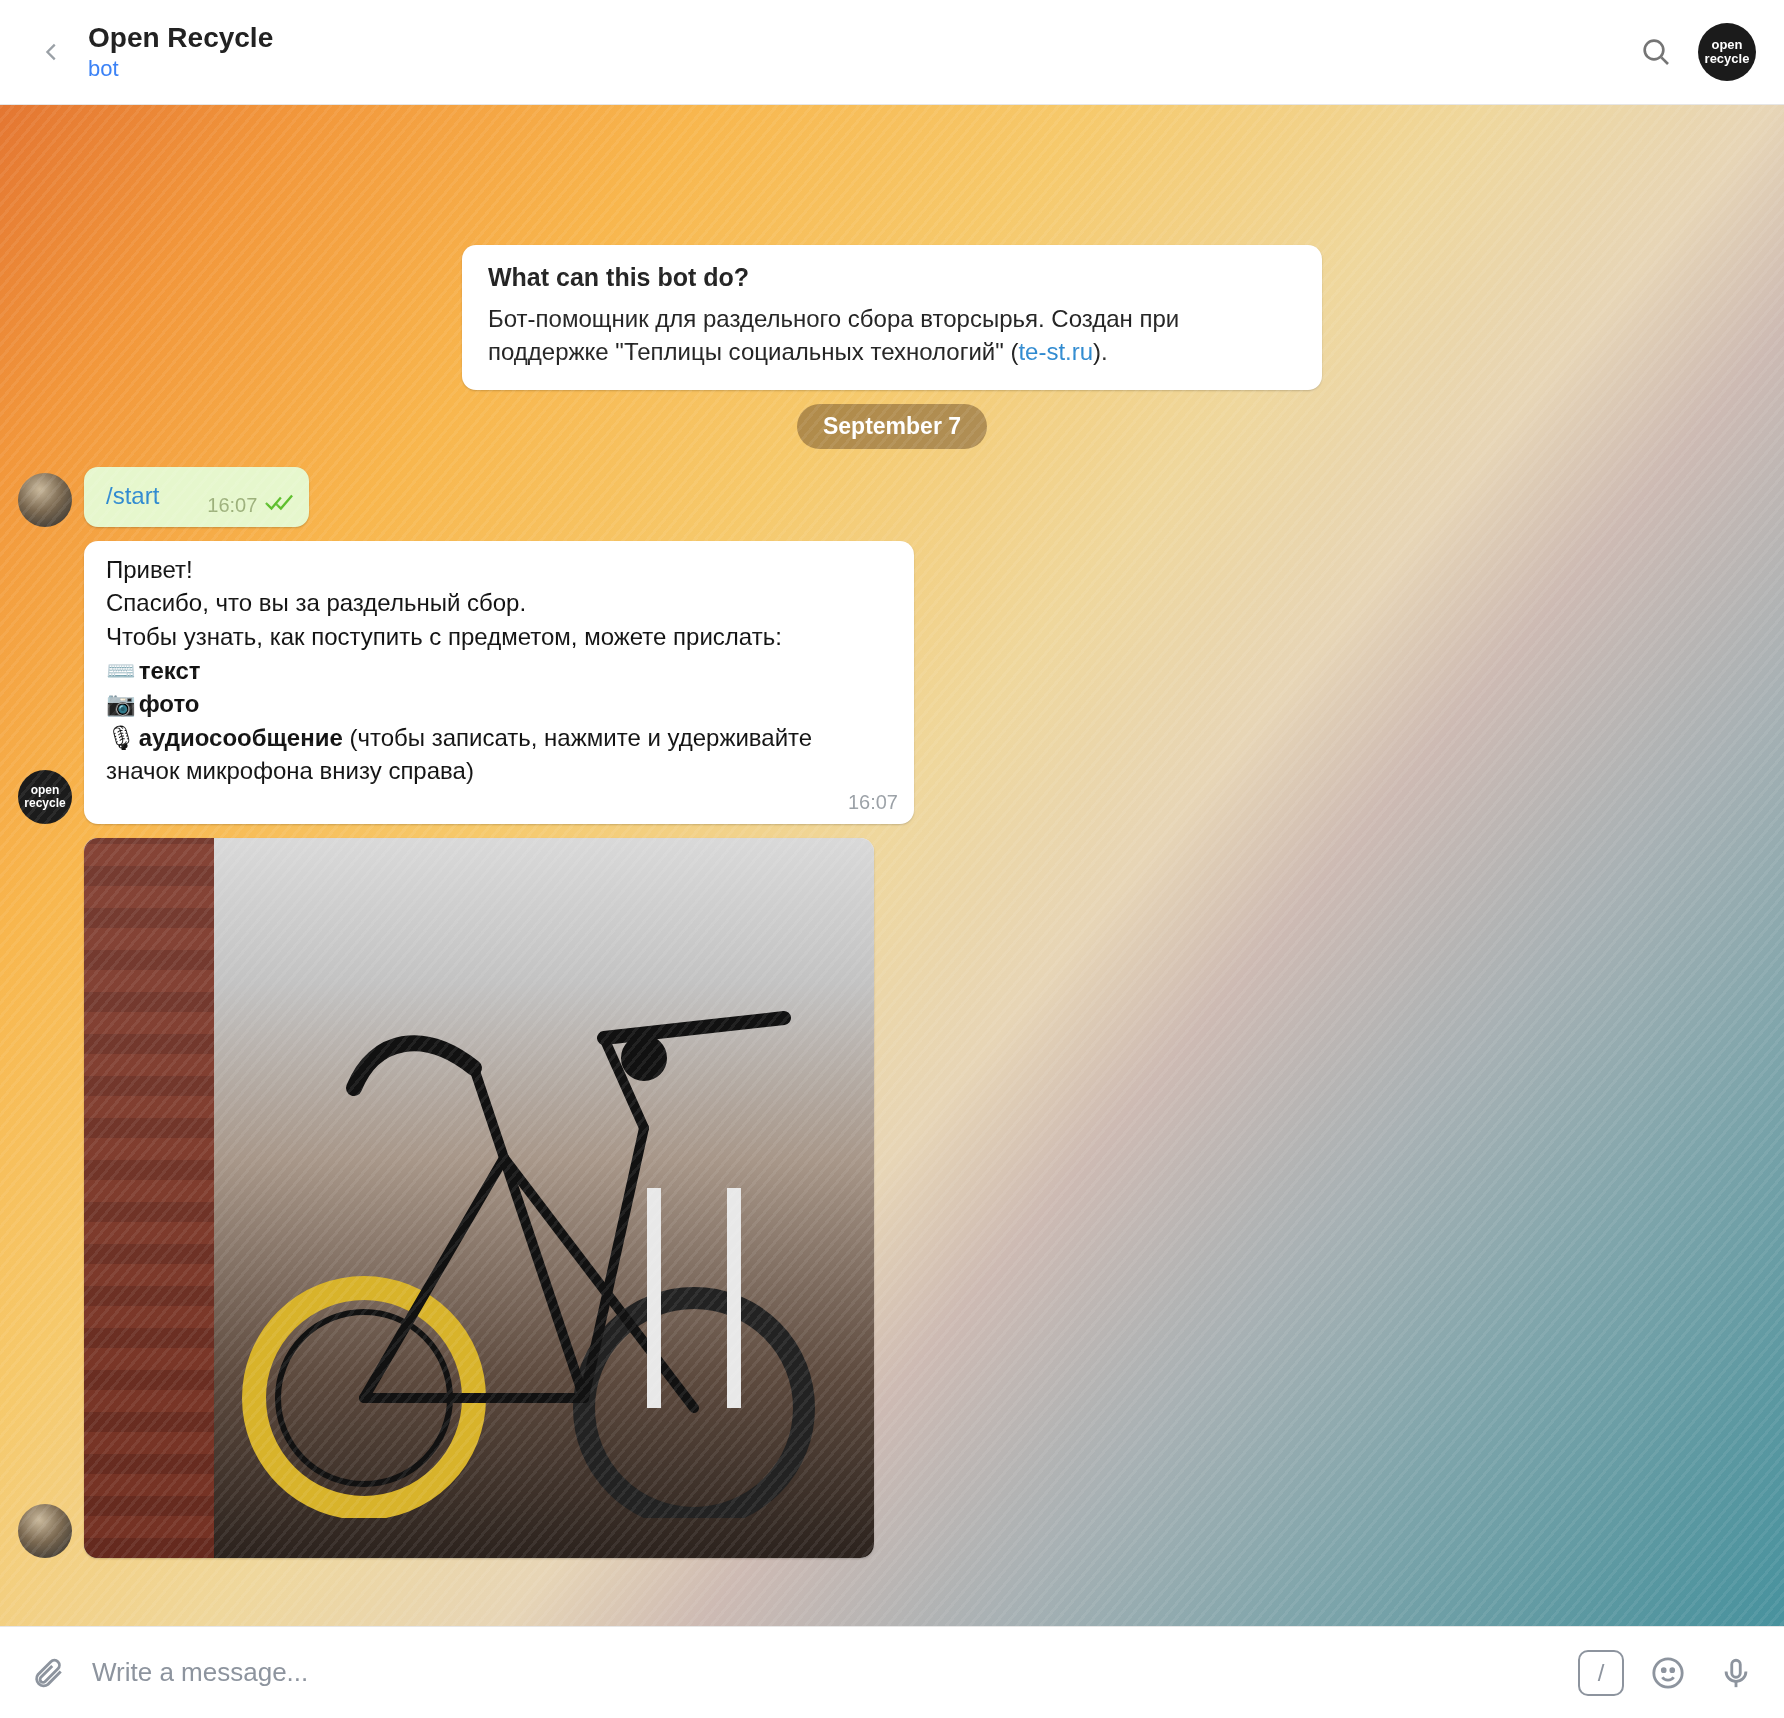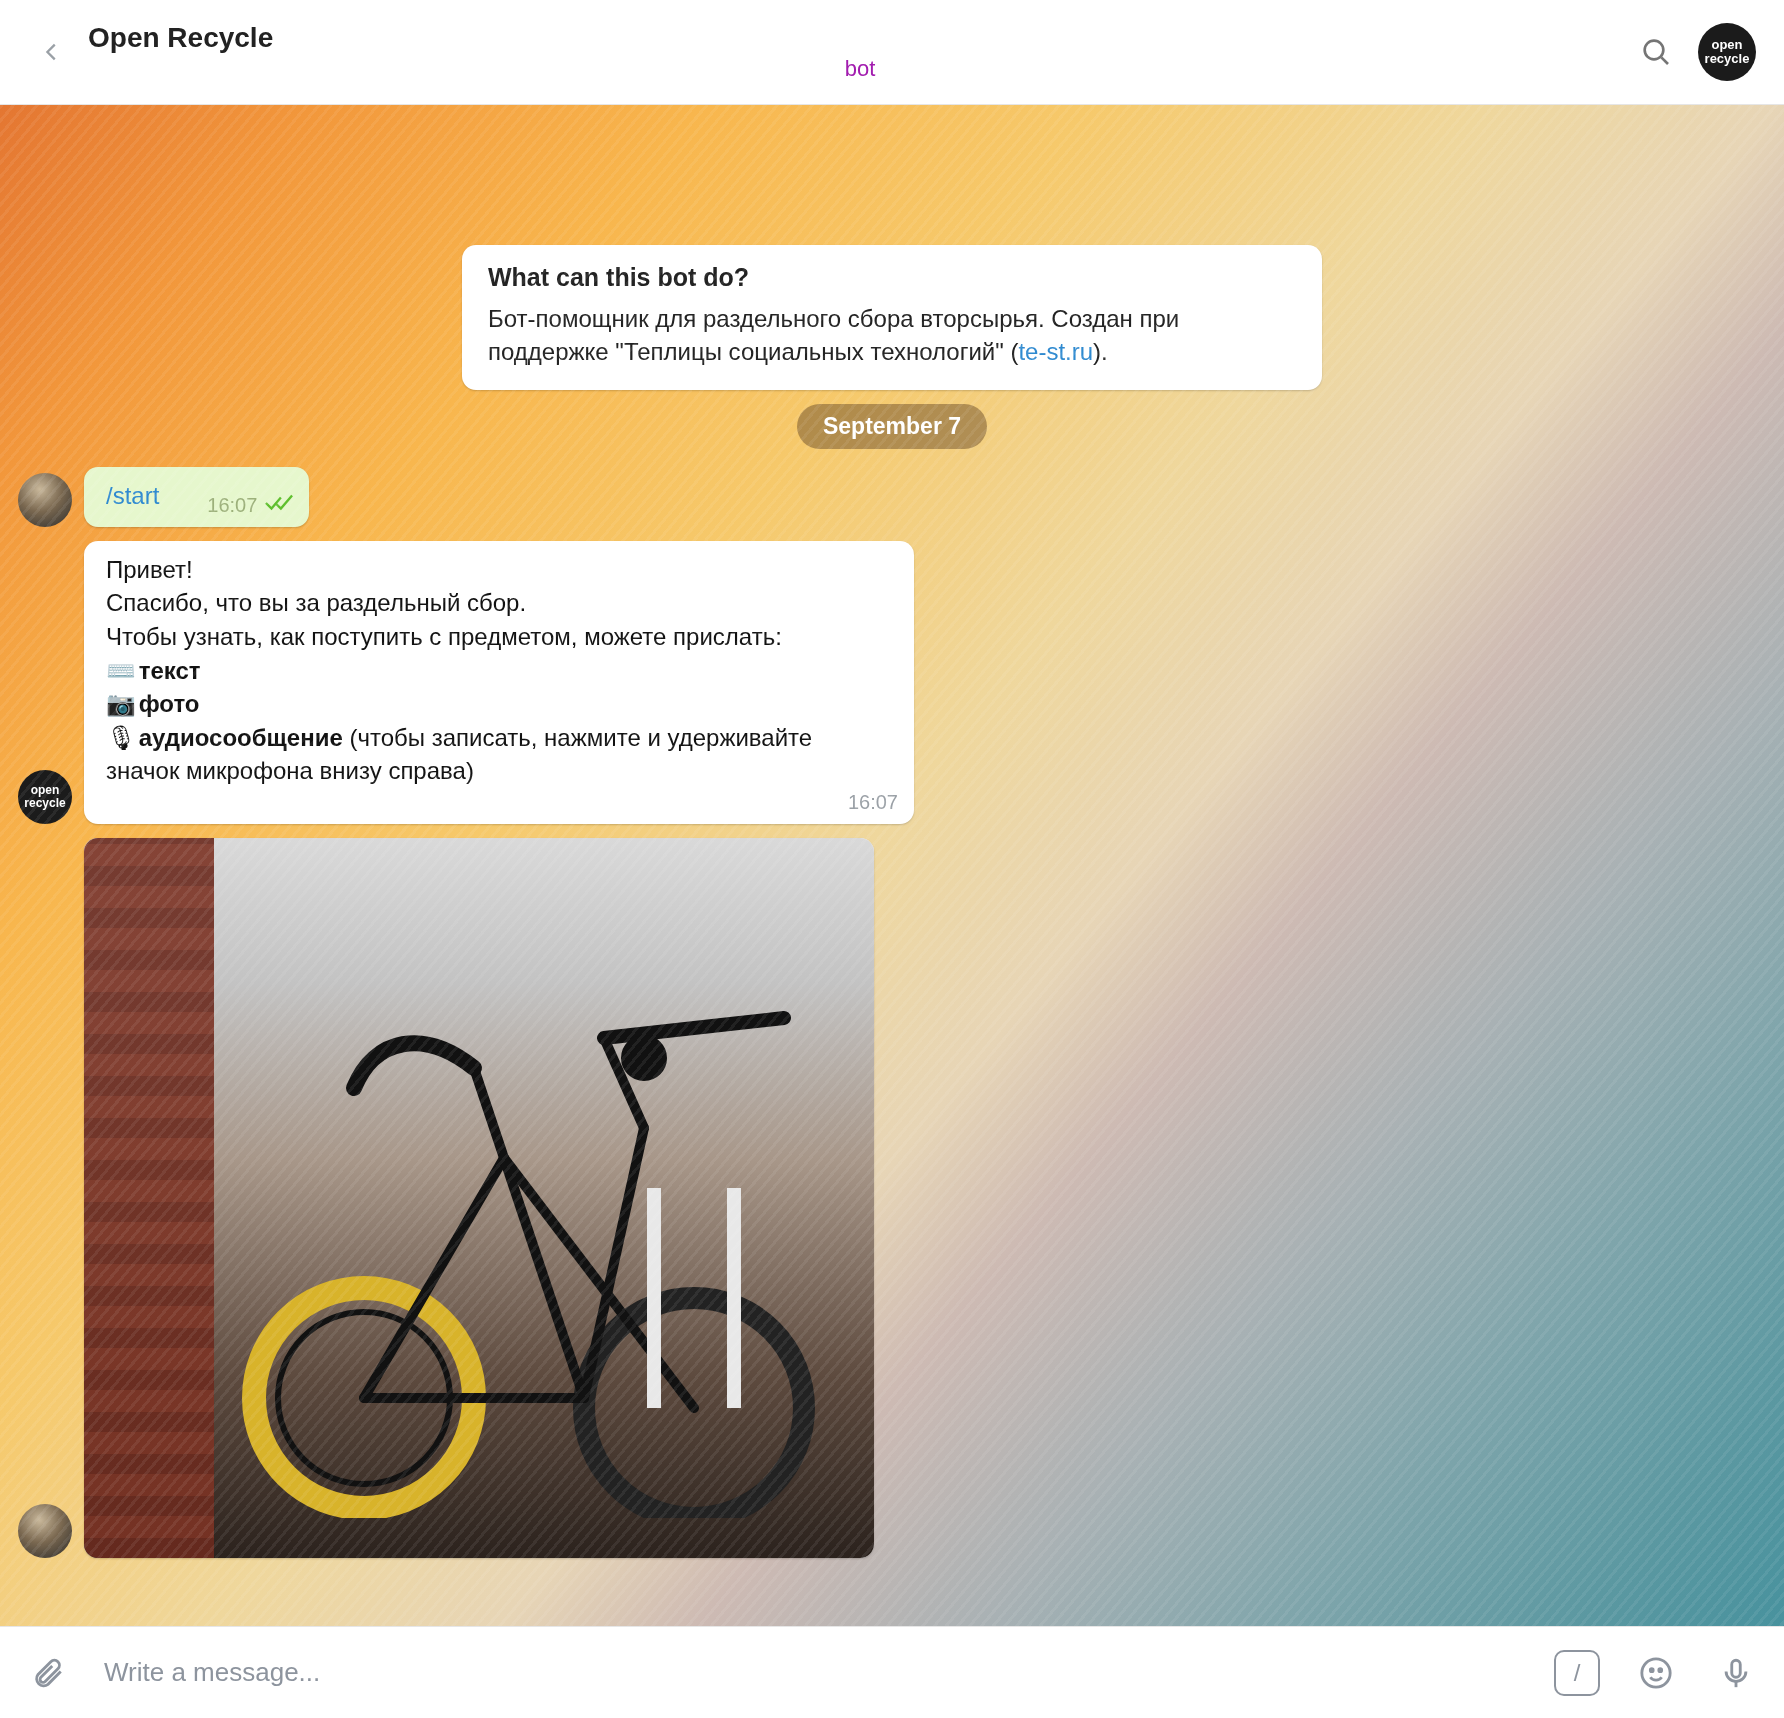--- a/index.html
+++ b/index.html
@@ -12,21 +12,21 @@
     display: flex;
     align-items: center;
     padding: 0 28px;
     background: #fff;
     border-bottom: 1px solid #e6e6e6;
   }
   .back-btn { width: 48px; height: 48px; display:flex; align-items:center; justify-content:center; cursor:pointer; color:#9aa0a6; }
   .back-btn svg { width: 22px; height: 22px; stroke:#9aa0a6; stroke-width:2.5; fill:none; }
   .header-title-block { flex:1; margin-left:12px; }
   .chat-title { font-size: 28px; font-weight: 700; color:#222; }
-  .chat-subtitle { font-size: 22px; color:#a21caf; margin-top:2px;text-align:center; }
+  .chat-subtitle { font-size: 22px; color:#3b82f6; margin-top:2px; }
   .header-search { width:48px; height:48px; display:flex; align-items:center; justify-content:center; cursor:pointer; margin-right:18px; }
   .header-search svg { width:32px; height:32px; stroke:#757575; stroke-width:2; fill:none; }
   .bot-avatar-large {
     width:58px; height:58px; border-radius:50%; background:#1b1b1b; color:#fff;
     display:flex; align-items:center; justify-content:center; font-size:13px; font-weight:600;
     text-align:center; line-height:1.05; cursor:pointer;
   }
 
   
   .chat-area {
@@ -115,21 +115,21 @@
   }
   
   .bike {
     position:absolute; left:140px; right:30px; top:60px; bottom:40px;
   }
   .bike svg { width:100%; height:100%; }
 
   
   .composer {
     height: 92px; background:#fff; border-top:1px solid #e6e6e6;
-    display:flex; align-items:center; padding: 0 24px; gap: 32px;
+    display:flex; align-items:center; padding: 0 24px; gap: 20px;
   }
   .composer .icon-btn { width:48px; height:48px; display:flex; align-items:center; justify-content:center; cursor:pointer; color:#8d949e; }
   .composer .icon-btn svg { width:34px; height:34px; stroke:#8d949e; stroke-width:2; fill:none; }
   .composer input {
     flex:1; border:none; outline:none; font-size:26px; color:#333;
   }
   .composer input::placeholder { color:#8d949e; }
   .composer .kbd-btn {
     width:46px; height:46px; border:2px solid #8d949e; border-radius:10px;
     display:flex; align-items:center; justify-content:center; font-size:24px; color:#8d949e;

